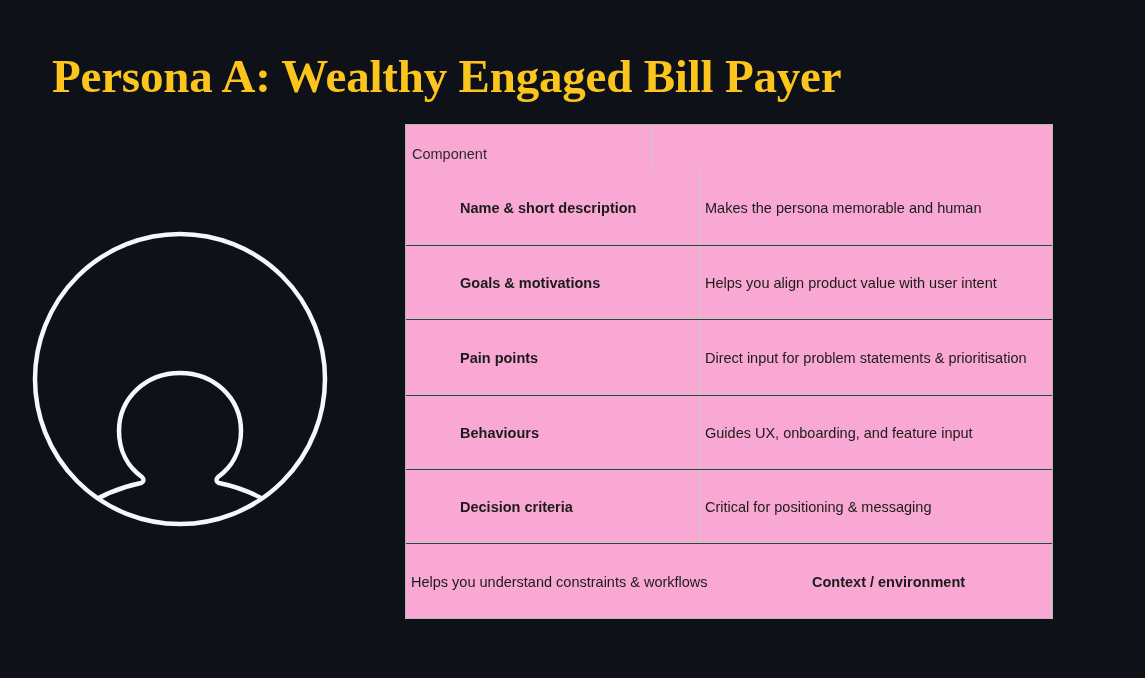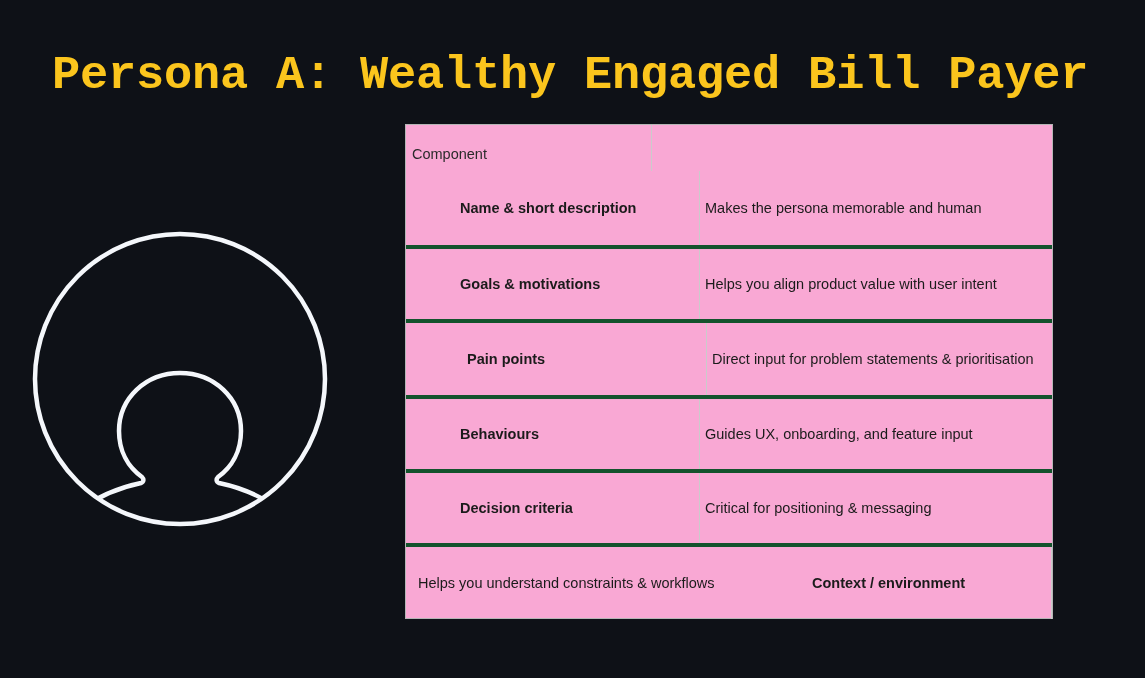--- a/index.html
+++ b/index.html
@@ -26,21 +26,21 @@
 
   
   #slide-title {
     position: absolute;
     left: 52px;
     top: 44px;
     width: 1040px;
     height: 64px;
     line-height: 64px;
     color: #fbc51d;
-    font-family: Liberation Mono, monospace;
+    font-family: Liberation Serif, serif;
     font-size: 47px;
     font-weight: 700;
     letter-spacing: -0.2px;
     white-space: nowrap;
   }
 
   
   #avatar-icon {
     position: absolute;
     left: 28px;
@@ -63,25 +63,25 @@
     display: flex;
     flex-direction: column;
   }
   .trow {
     display: flex;
     width: 100%;
     box-sizing: border-box;
     flex: 0 0 auto;
   }
   .trow.divider {
-    border-top: 4px solid #14532d;
+    border-top: 1px solid #14532d;
   }
   .trow-header { height: 46px; }
   .trow-body   { height: 74px; }
-  .trow-tall   { height: 76px; padding-left: 7px; }
+  .trow-tall   { height: 76px; }
 
   .cell {
     box-sizing: border-box;
     display: flex;
     align-items: center;
     color: #1b1b1b;
     font-size: 14.5px;
     line-height: 18px;
   }
   .cell-left {

